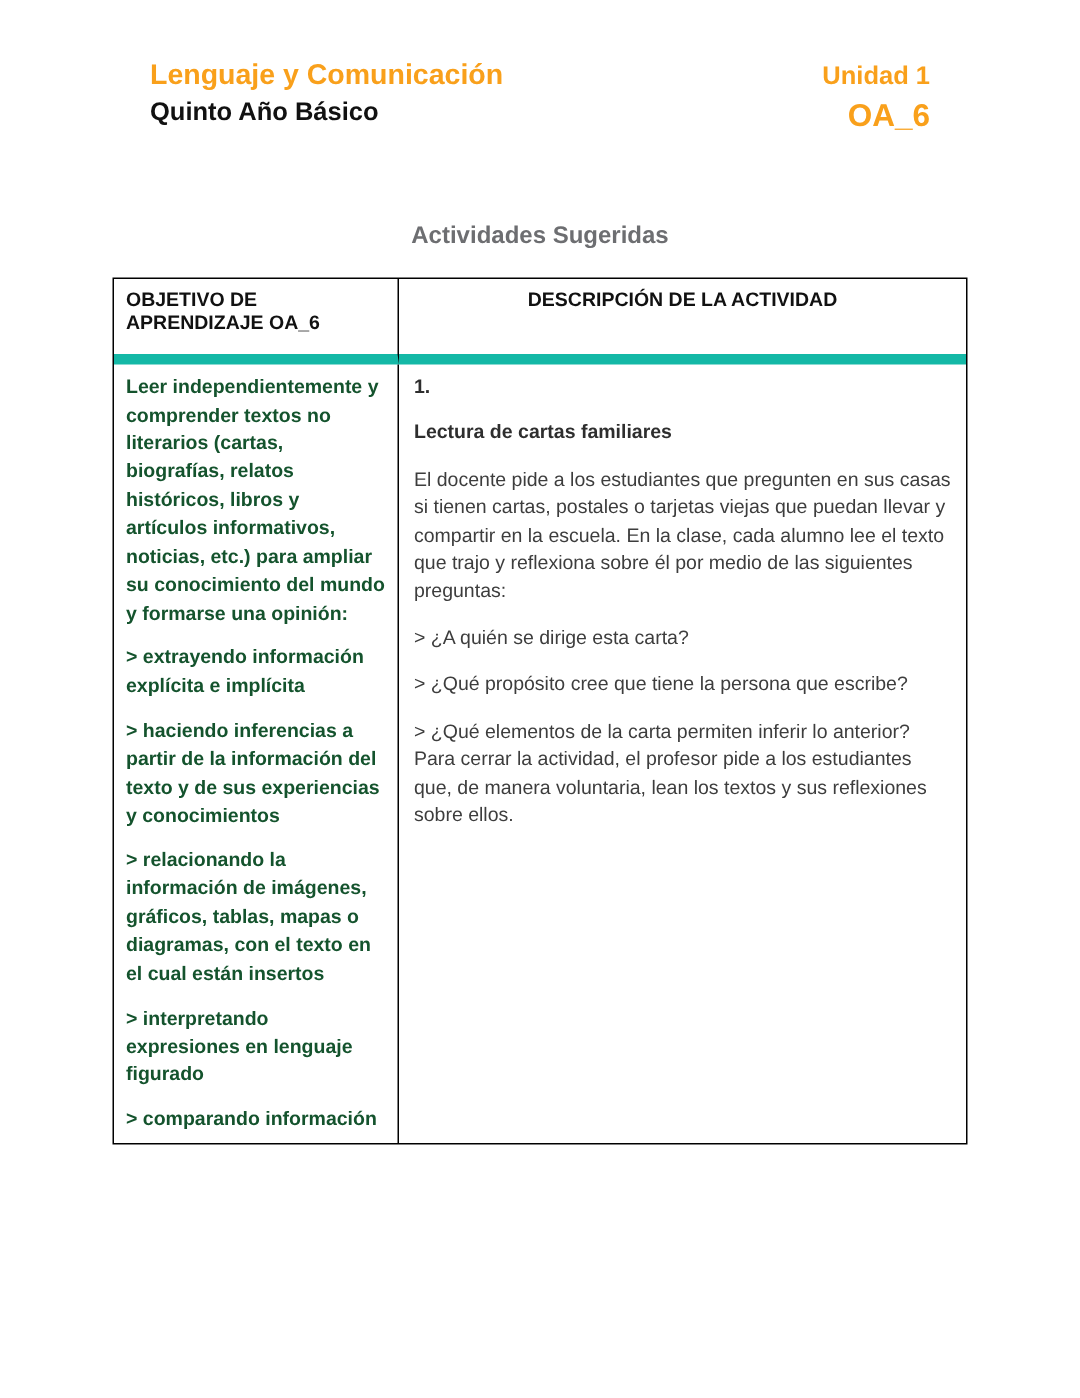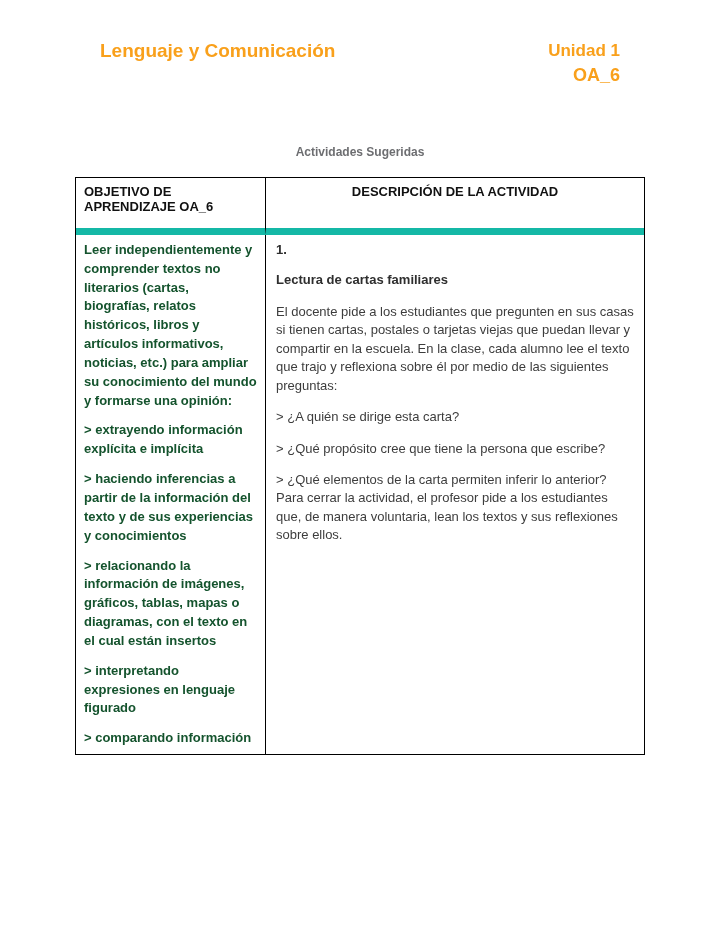--- a/index.html
+++ b/index.html
@@ -44,30 +44,30 @@
   .doc-header .right-block {
     text-align: right;
   }
   .doc-header .right-block .unit {
     font-size: 17px;
     font-weight: bold;
     color: #f9a01b;
     line-height: 1.5;
   }
   .doc-header .right-block .oa {
-    font-size: 18px;
+    font-size: 21px;
     font-weight: bold;
     color: #f9a01b;
     line-height: 1.3;
   }
   
   .section-title {
     margin-top: 58px;
     text-align: center;
-    font-size: 12px;
+    font-size: 16px;
     font-weight: bold;
     color: #6d6e71;
   }
   
   .tbl {
     margin-top: 18px;
     width: 570px;
     box-sizing: border-box;
     border: 1px solid #000000;
     display: grid;
@@ -124,20 +124,21 @@
   }
 </style>
 </head>
 <body>
 
 <div class="page">
 
   <div class="doc-header">
     <div class="left-block">
       <div class="subject">Lenguaje y Comunicación</div>
+      <div class="grade">Quinto Año Básico</div>
     </div>
     <div class="right-block">
       <div class="unit">Unidad 1</div>
       <div class="oa">OA_6</div>
     </div>
   </div>
 
   <div class="section-title">Actividades Sugeridas</div>
 
   <div class="tbl">

